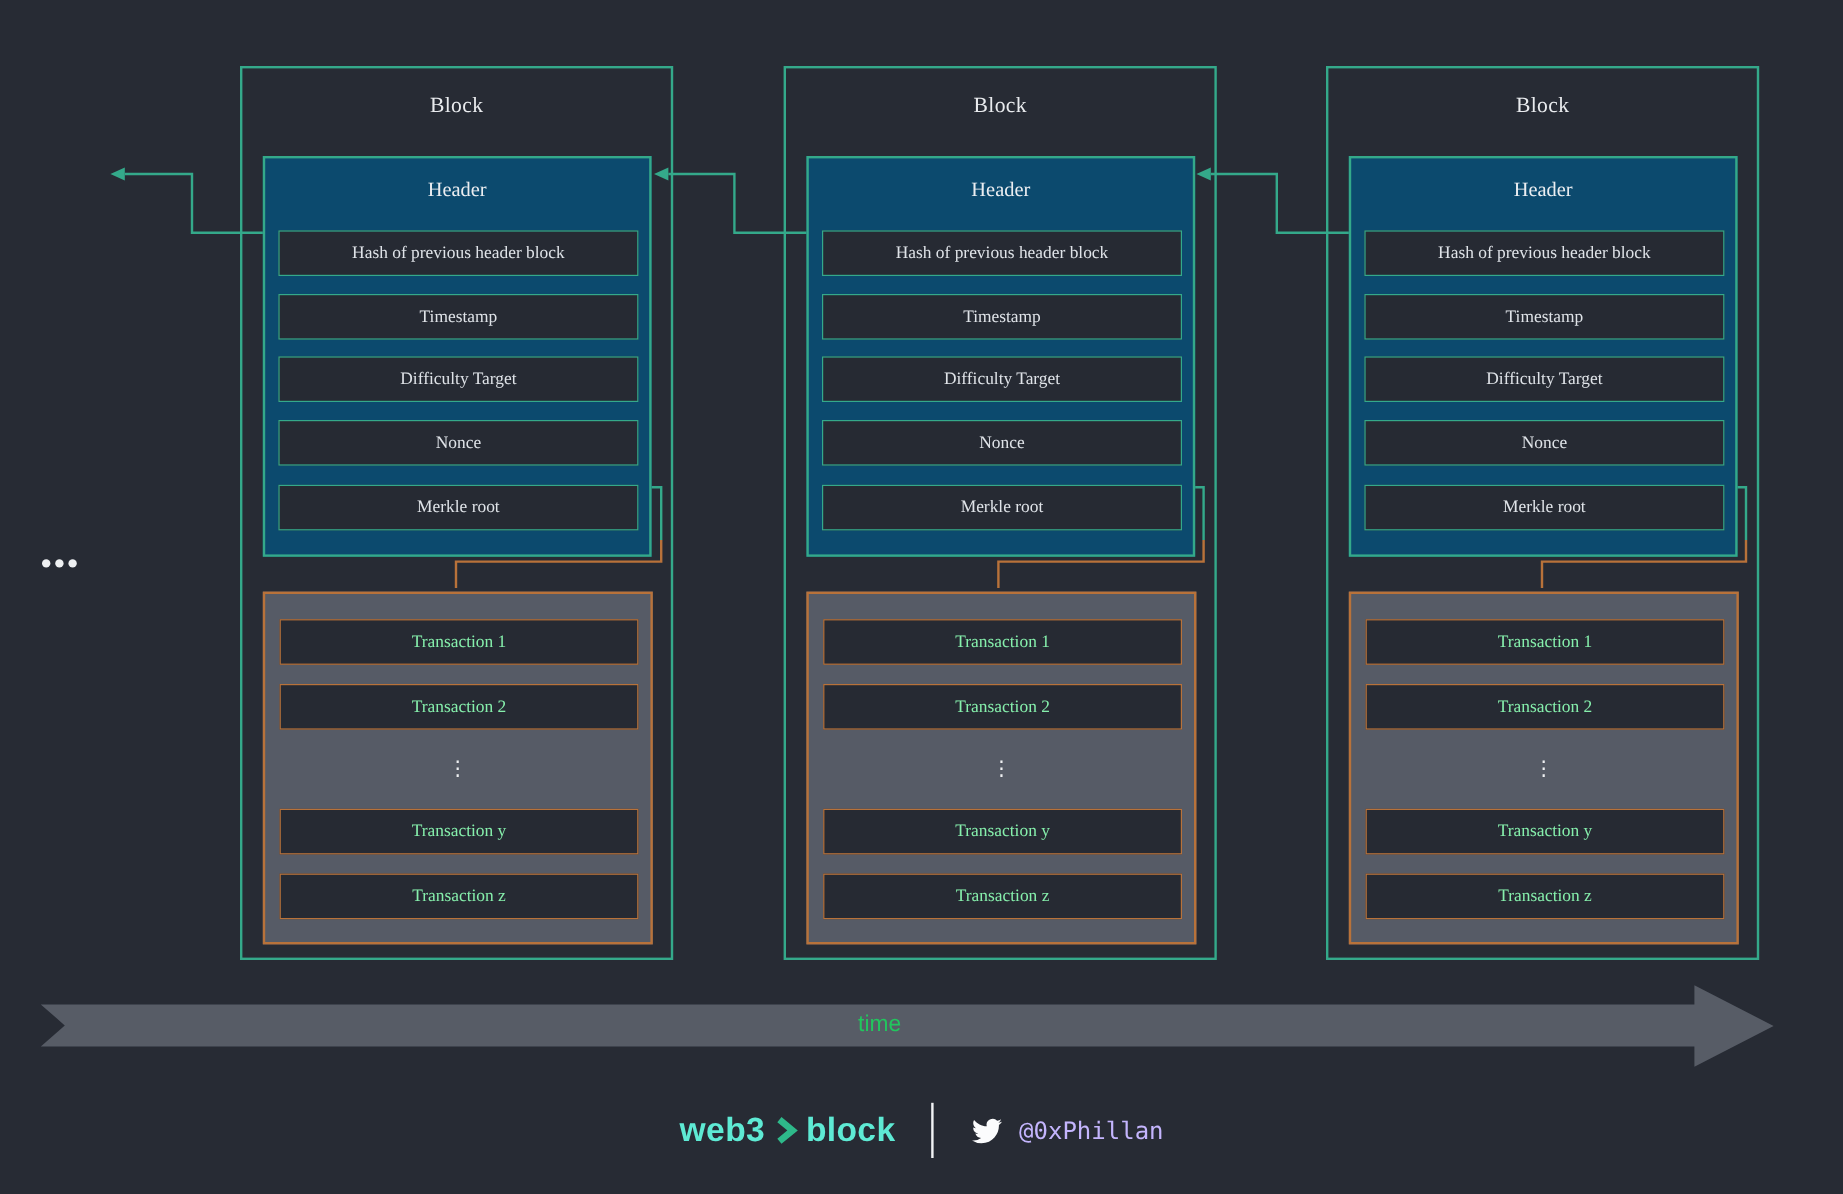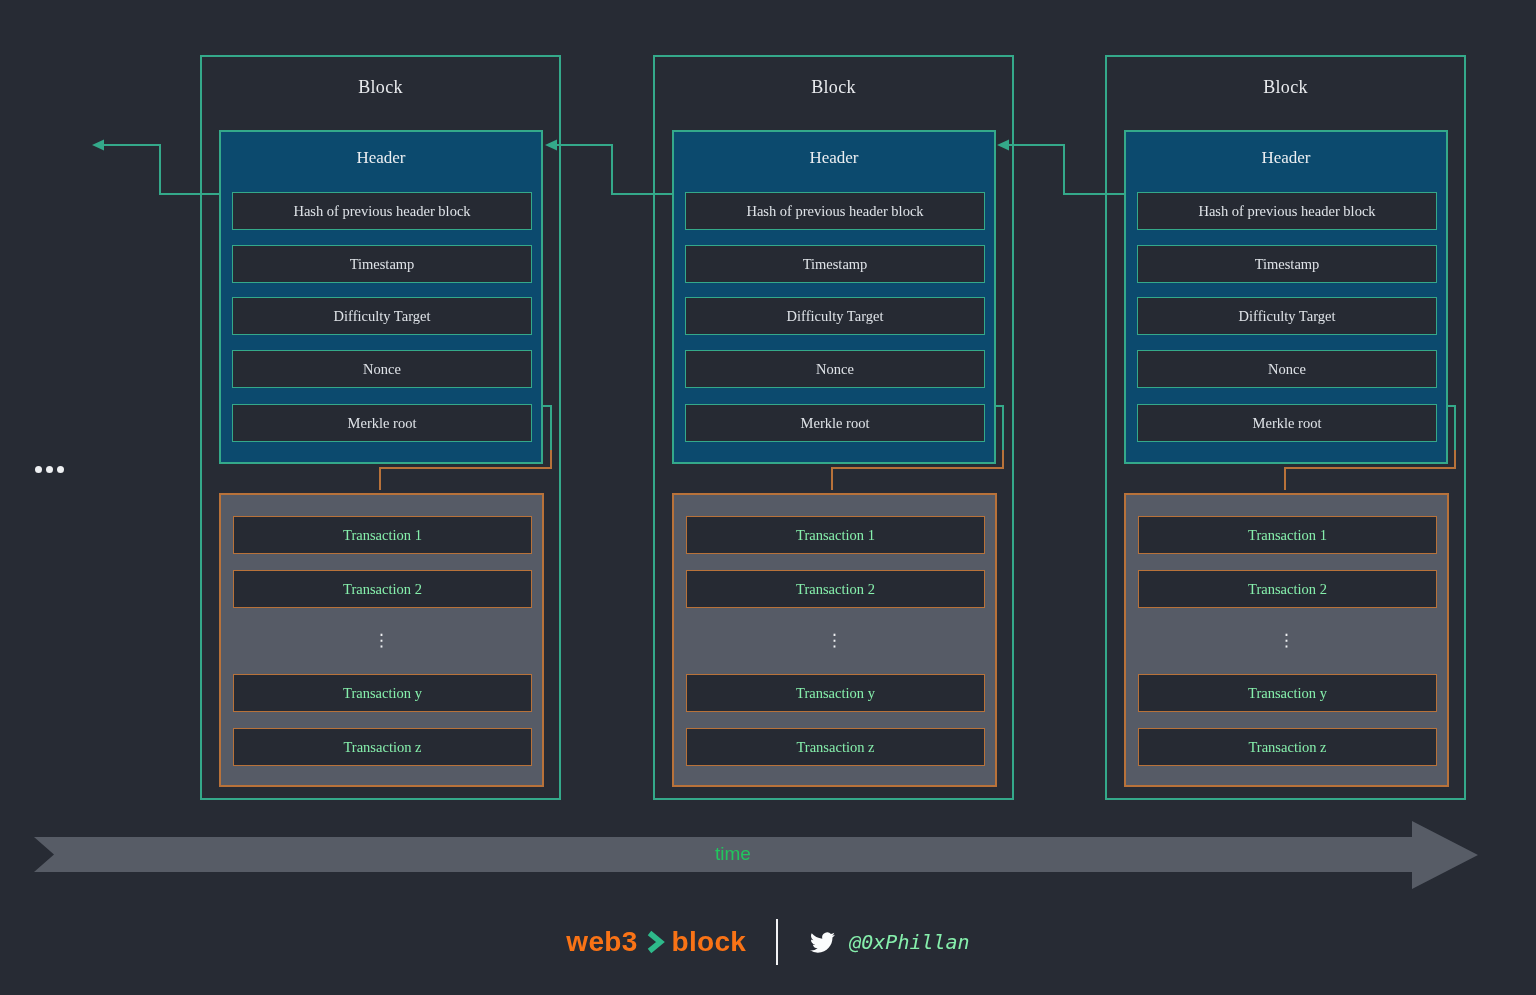--- a/index.html
+++ b/index.html
@@ -31,25 +31,25 @@
   .prev-ellipsis{position:absolute;left:35px;top:466px;display:flex;gap:4px;}
   .prev-ellipsis .dot{width:7px;height:7px;border-radius:50%;background:#eef0f2;}
 
   
   .time-label{position:absolute;left:683px;top:843px;width:100px;text-align:center;
               font-size:19px;color:#22c55e;}
 
   
   .footer{position:absolute;left:0;right:0;top:914px;height:56px;
           display:flex;align-items:center;justify-content:center;}
-  .brand{font-size:28px;font-weight:700;color:#f97316;letter-spacing:.3px;}
+  .brand{font-size:28px;font-weight:700;color:#5eead4;letter-spacing:.3px;}
   .brand-chevron{margin:0 7px;display:flex;align-items:center;}
   .footer-divider{width:2px;height:46px;background:#f2f3f5;margin:0 30px;}
   .twitter-icon{margin-right:12px;display:flex;align-items:center;}
-  .handle{font-family:"DejaVu Sans Mono",monospace;font-size:20px;color:#86efac;font-style:italic;}
+  .handle{font-family:"DejaVu Sans Mono",monospace;font-size:20px;color:#c4b5fd;}
 </style>
 </head>
 <body>
 
 <div class="stage">
 
   <svg class="overlay" width="1536" height="995" viewBox="0 0 1536 995" fill="none">
 
     <polygon points="34,837 1412,837 1412,821 1478,855 1412,889 1412,872 34,872 54,854.5" fill="#575c66"></polygon>
 

